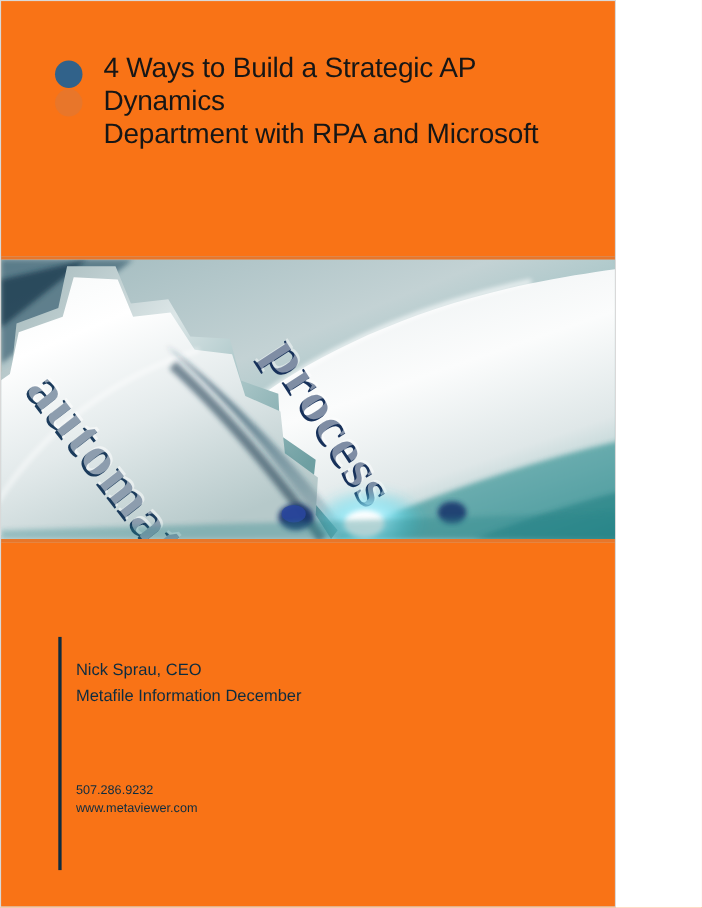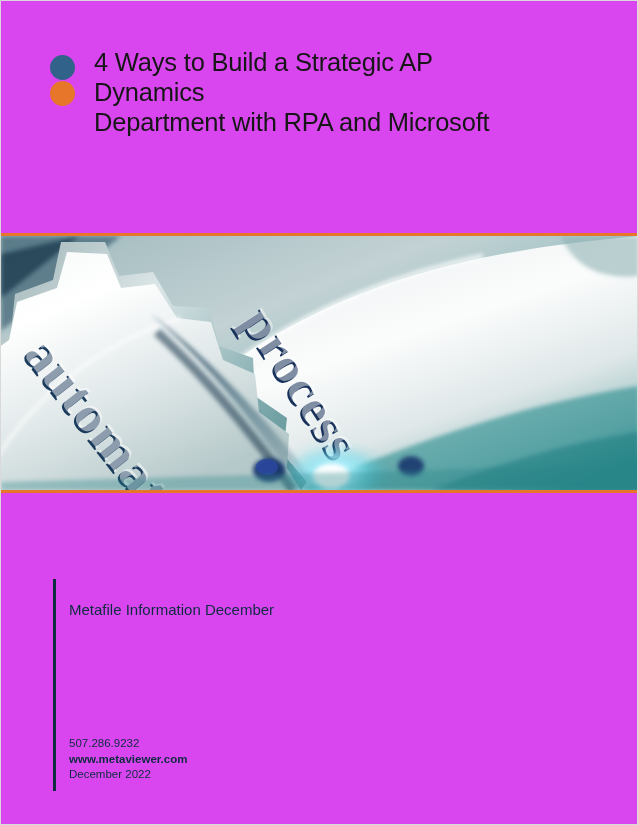--- a/index.html
+++ b/index.html
@@ -11,23 +11,23 @@
     width: 638px;
     height: 825px;
     position: relative;
     overflow: hidden;
     font-family: "Liberation Sans", sans-serif;
   }
 
   .page {
     position: absolute;
     left: 0; top: 0;
-    width: 638px;
+    width: 560px;
     height: 825px;
-    background: #d946ef;
+    background: #f97316;
     box-sizing: border-box;
     border: 1px solid #d9d9d9;
     overflow: hidden;
   }
 
   
   .title-block {
     position: absolute;
     left: 49px;
     top: 46px;
@@ -101,23 +101,22 @@
     font-weight: 400;
   }
   .contact {
     position: absolute;
     left: 68px;
     top: 711px;
     width: 300px;
     color: #0d2c40;
     font-size: 11.5px;
     line-height: 15.5px;
-    margin-top: 24px;
-  }
-  .contact .web { font-weight: bold; }
+  }
+  .contact .web { font-weight: normal; }
 </style>
 </head>
 <body>
 
 <div class="page">
 
   <div class="title-block">
 
     <div class="bullets">
       <span class="dot dot-blue"></span>
@@ -224,22 +223,22 @@
       <ellipse cx="266" cy="231" rx="11" ry="8" fill="#2a47a0" opacity="0.85"></ellipse>
       <ellipse cx="410" cy="230" rx="13" ry="10" fill="#16306a" opacity="0.85" filter="url(#soft)"></ellipse>
 
       <path d="M0,246 L638,228 L638,254 L0,254 Z" fill="#2a8589" opacity="0.35" filter="url(#soft)"></path>
     </svg>
   </div>
 
   <div class="rule-vert"></div>
 
   <div class="byline">
+    <div>Nick Sprau, CEO</div>
     <div>Metafile Information December</div>
   </div>
 
   <div class="contact">
     <div>507.286.9232</div>
     <div class="web">www.metaviewer.com</div>
-    <div>December 2022</div>
   </div>
 
 </div>
 
 </body></html>

